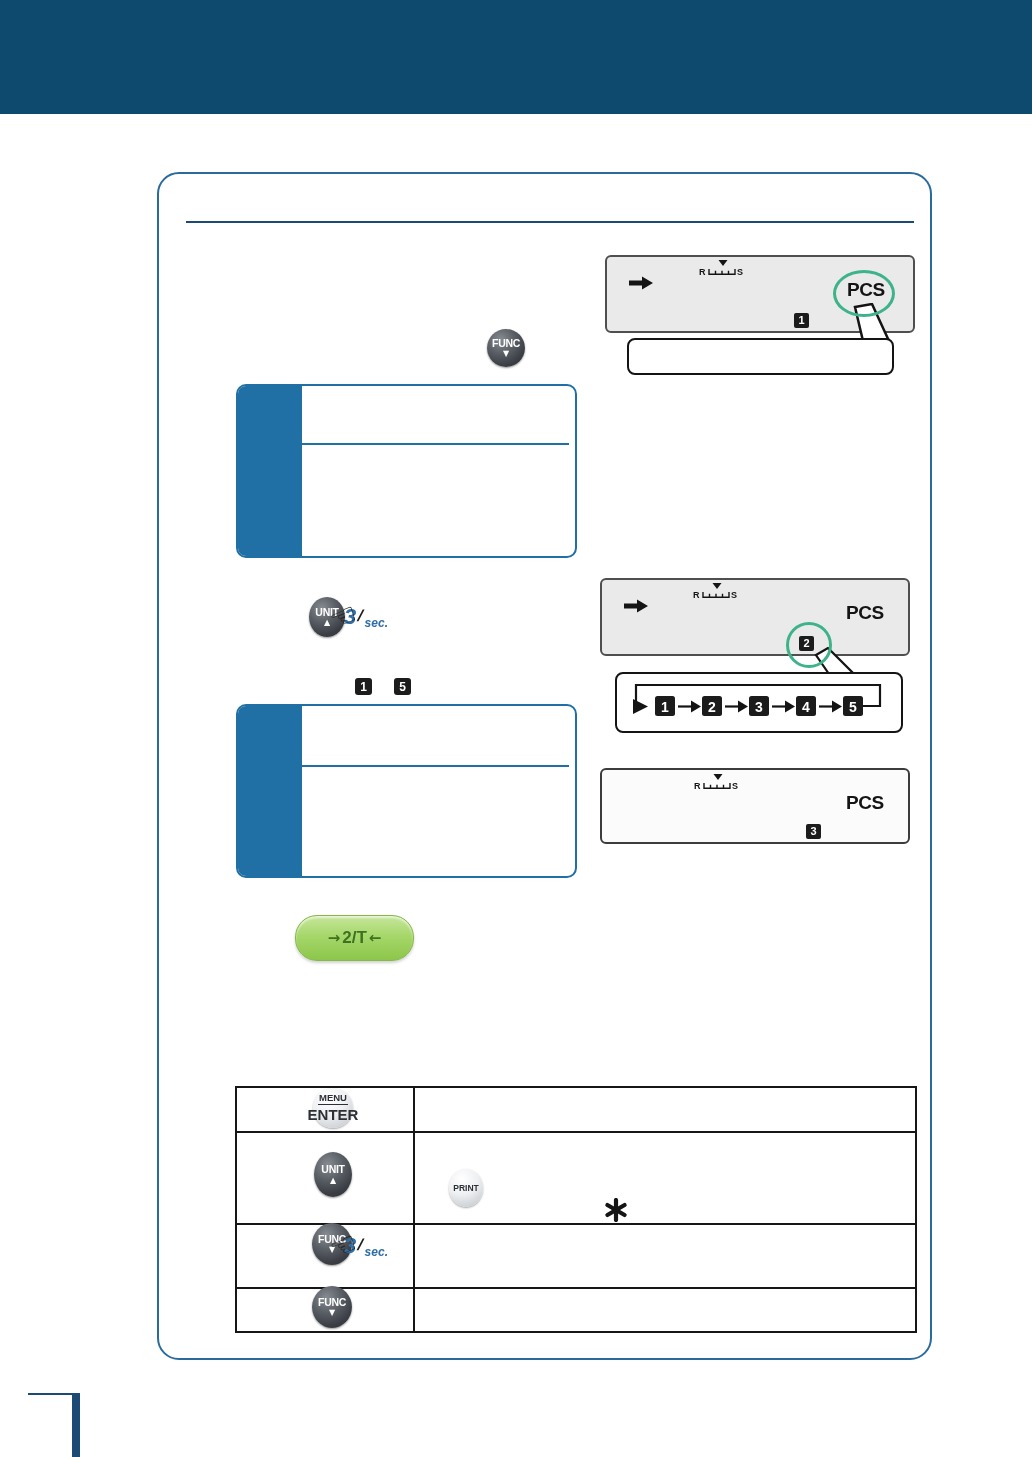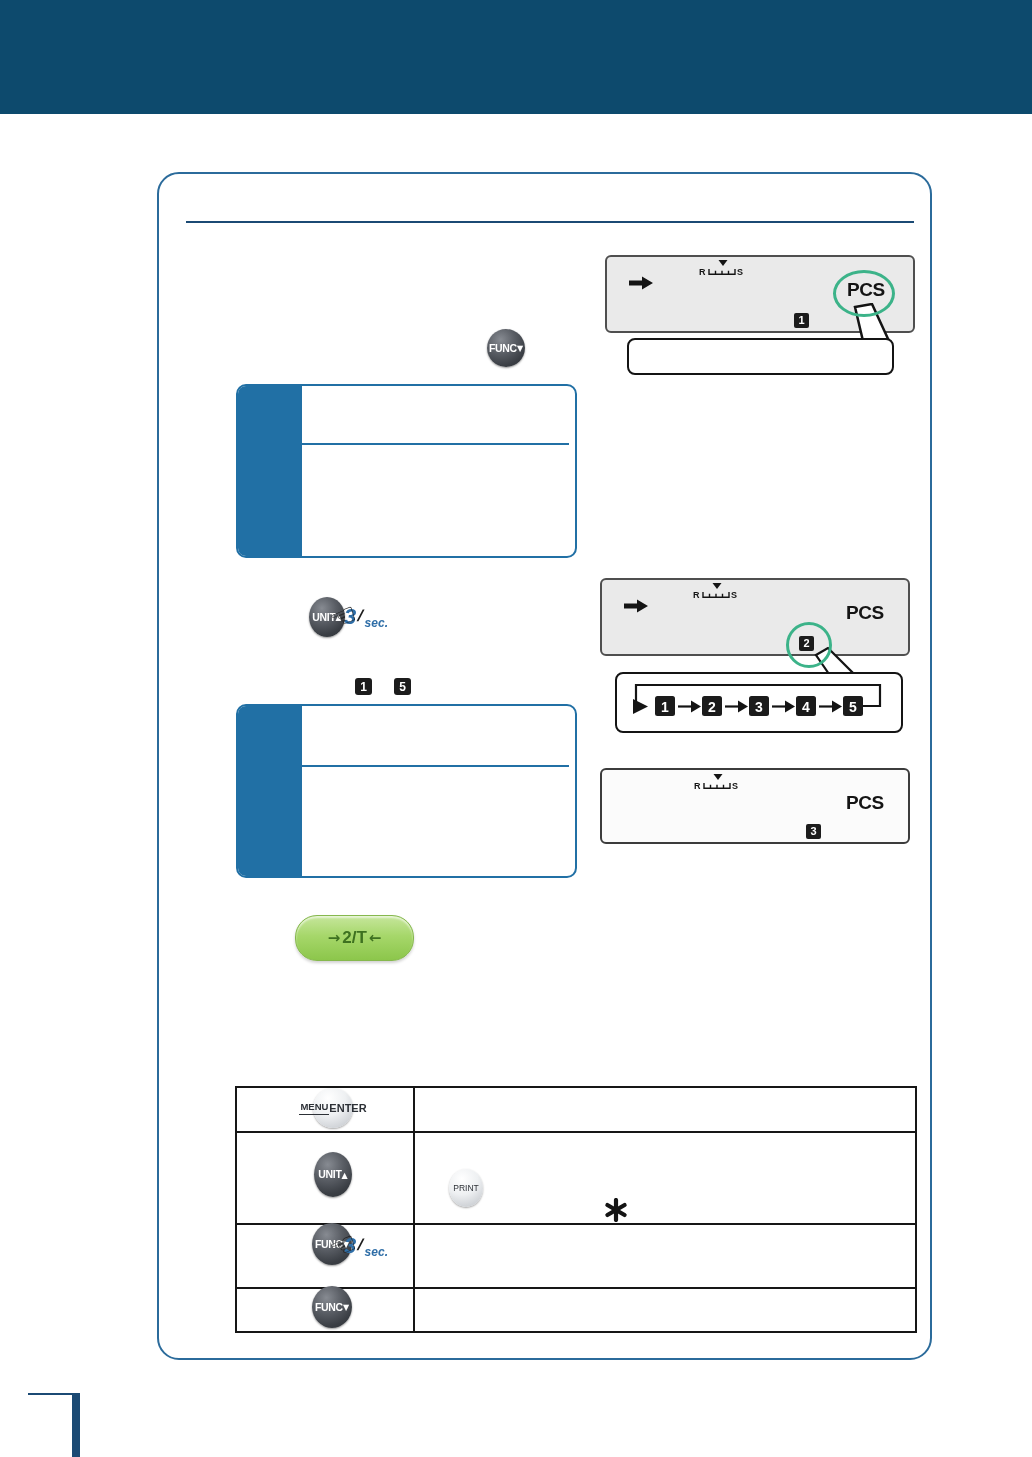--- a/index.html
+++ b/index.html
@@ -37,38 +37,38 @@
   #ptr2{left:809px;top:647px;}
 
   
   .note{border:2px solid #2170a5;border-radius:10px;background:#fff;overflow:hidden;}
   #note1{left:236px;top:384px;width:337px;height:170px;}
   #note2{left:236px;top:704px;width:337px;height:170px;}
   .note-side{position:absolute;left:0;top:0;bottom:0;width:64px;background:#2170a5;}
   .note-div{position:absolute;left:64px;right:6px;height:0;border-top:2px solid #2170a5;}
 
   
-  .btn-dark{border-radius:50%;color:#fff;display:flex;align-items:center;justify-content:center;
+  .btn-dark{border-radius:50%;color:#fff;display:flex;flex-direction:column;align-items:center;justify-content:center;
     background:radial-gradient(circle at 36% 28%, #878b92 0%, #5a5e65 38%, #3a3e44 72%, #2f3338 100%);
     box-shadow:0 1px 2px rgba(0,0,0,.4);}
   .btn-dark .lbl{font-size:10.5px;font-weight:bold;letter-spacing:-0.3px;line-height:1;}
   .btn-dark .gl{font-size:8px;line-height:1;margin-top:2px;font-family:"DejaVu Sans",sans-serif;}
-  .btn-silver{border-radius:50%;color:#2c3036;display:flex;flex-direction:row;align-items:center;justify-content:center;
+  .btn-silver{border-radius:50%;color:#2c3036;display:flex;flex-direction:column;align-items:center;justify-content:center;
     background:radial-gradient(circle at 38% 26%, #ffffff 0%, #eef0f2 45%, #d3d6da 75%, #bfc3c8 100%);
     box-shadow:0 1px 2px rgba(0,0,0,.35);}
   #func1{left:487px;top:329px;width:38px;height:38px;}
   #unit1{left:309px;top:597px;width:36px;height:40px;}
   #menu-enter{left:313px;top:1088px;width:40px;height:40px;}
   #unit2{left:314px;top:1152px;width:38px;height:45px;}
   #print{left:449px;top:1169px;width:34px;height:38px;}
   #func2{left:312px;top:1223px;width:40px;height:42px;}
   #func3{left:312px;top:1286px;width:40px;height:42px;}
   .me-top{font-size:9.5px;font-weight:bold;border-bottom:1.5px solid #2c3036;line-height:1.3;padding:0 1px;}
-  .me-bot{font-size:11px;font-weight:bold;line-height:1.3;}
-  #print .plbl{font-size:8.5px;font-weight:normal;line-height:1;}
+  .me-bot{font-size:15px;font-weight:bold;line-height:1.3;}
+  #print .plbl{font-size:8.5px;font-weight:bold;line-height:1;}
 
   
   .hand-press{position:absolute;display:flex;align-items:flex-start;z-index:4;}
   .hand-glyph{font-size:30px;line-height:1;transform:rotate(-22deg);color:#1a1a1a;font-family:"DejaVu Sans",sans-serif;}
   .hold-num{color:#2f6ea7;font-size:22px;font-weight:bold;font-style:italic;margin-left:-13px;margin-top:4px;line-height:1;}
   .hold-slash{color:#1a1a1a;font-size:16px;font-weight:bold;transform:skewX(-18deg);margin:6px 0 0 2px;line-height:1;}
   .hold-unit{color:#2f6ea7;font-size:12px;font-weight:bold;font-style:italic;margin:15px 0 0 2px;line-height:1;}
   #hand1{left:330px;top:602px;}
   #hand2{left:330px;top:1231px;}
 

